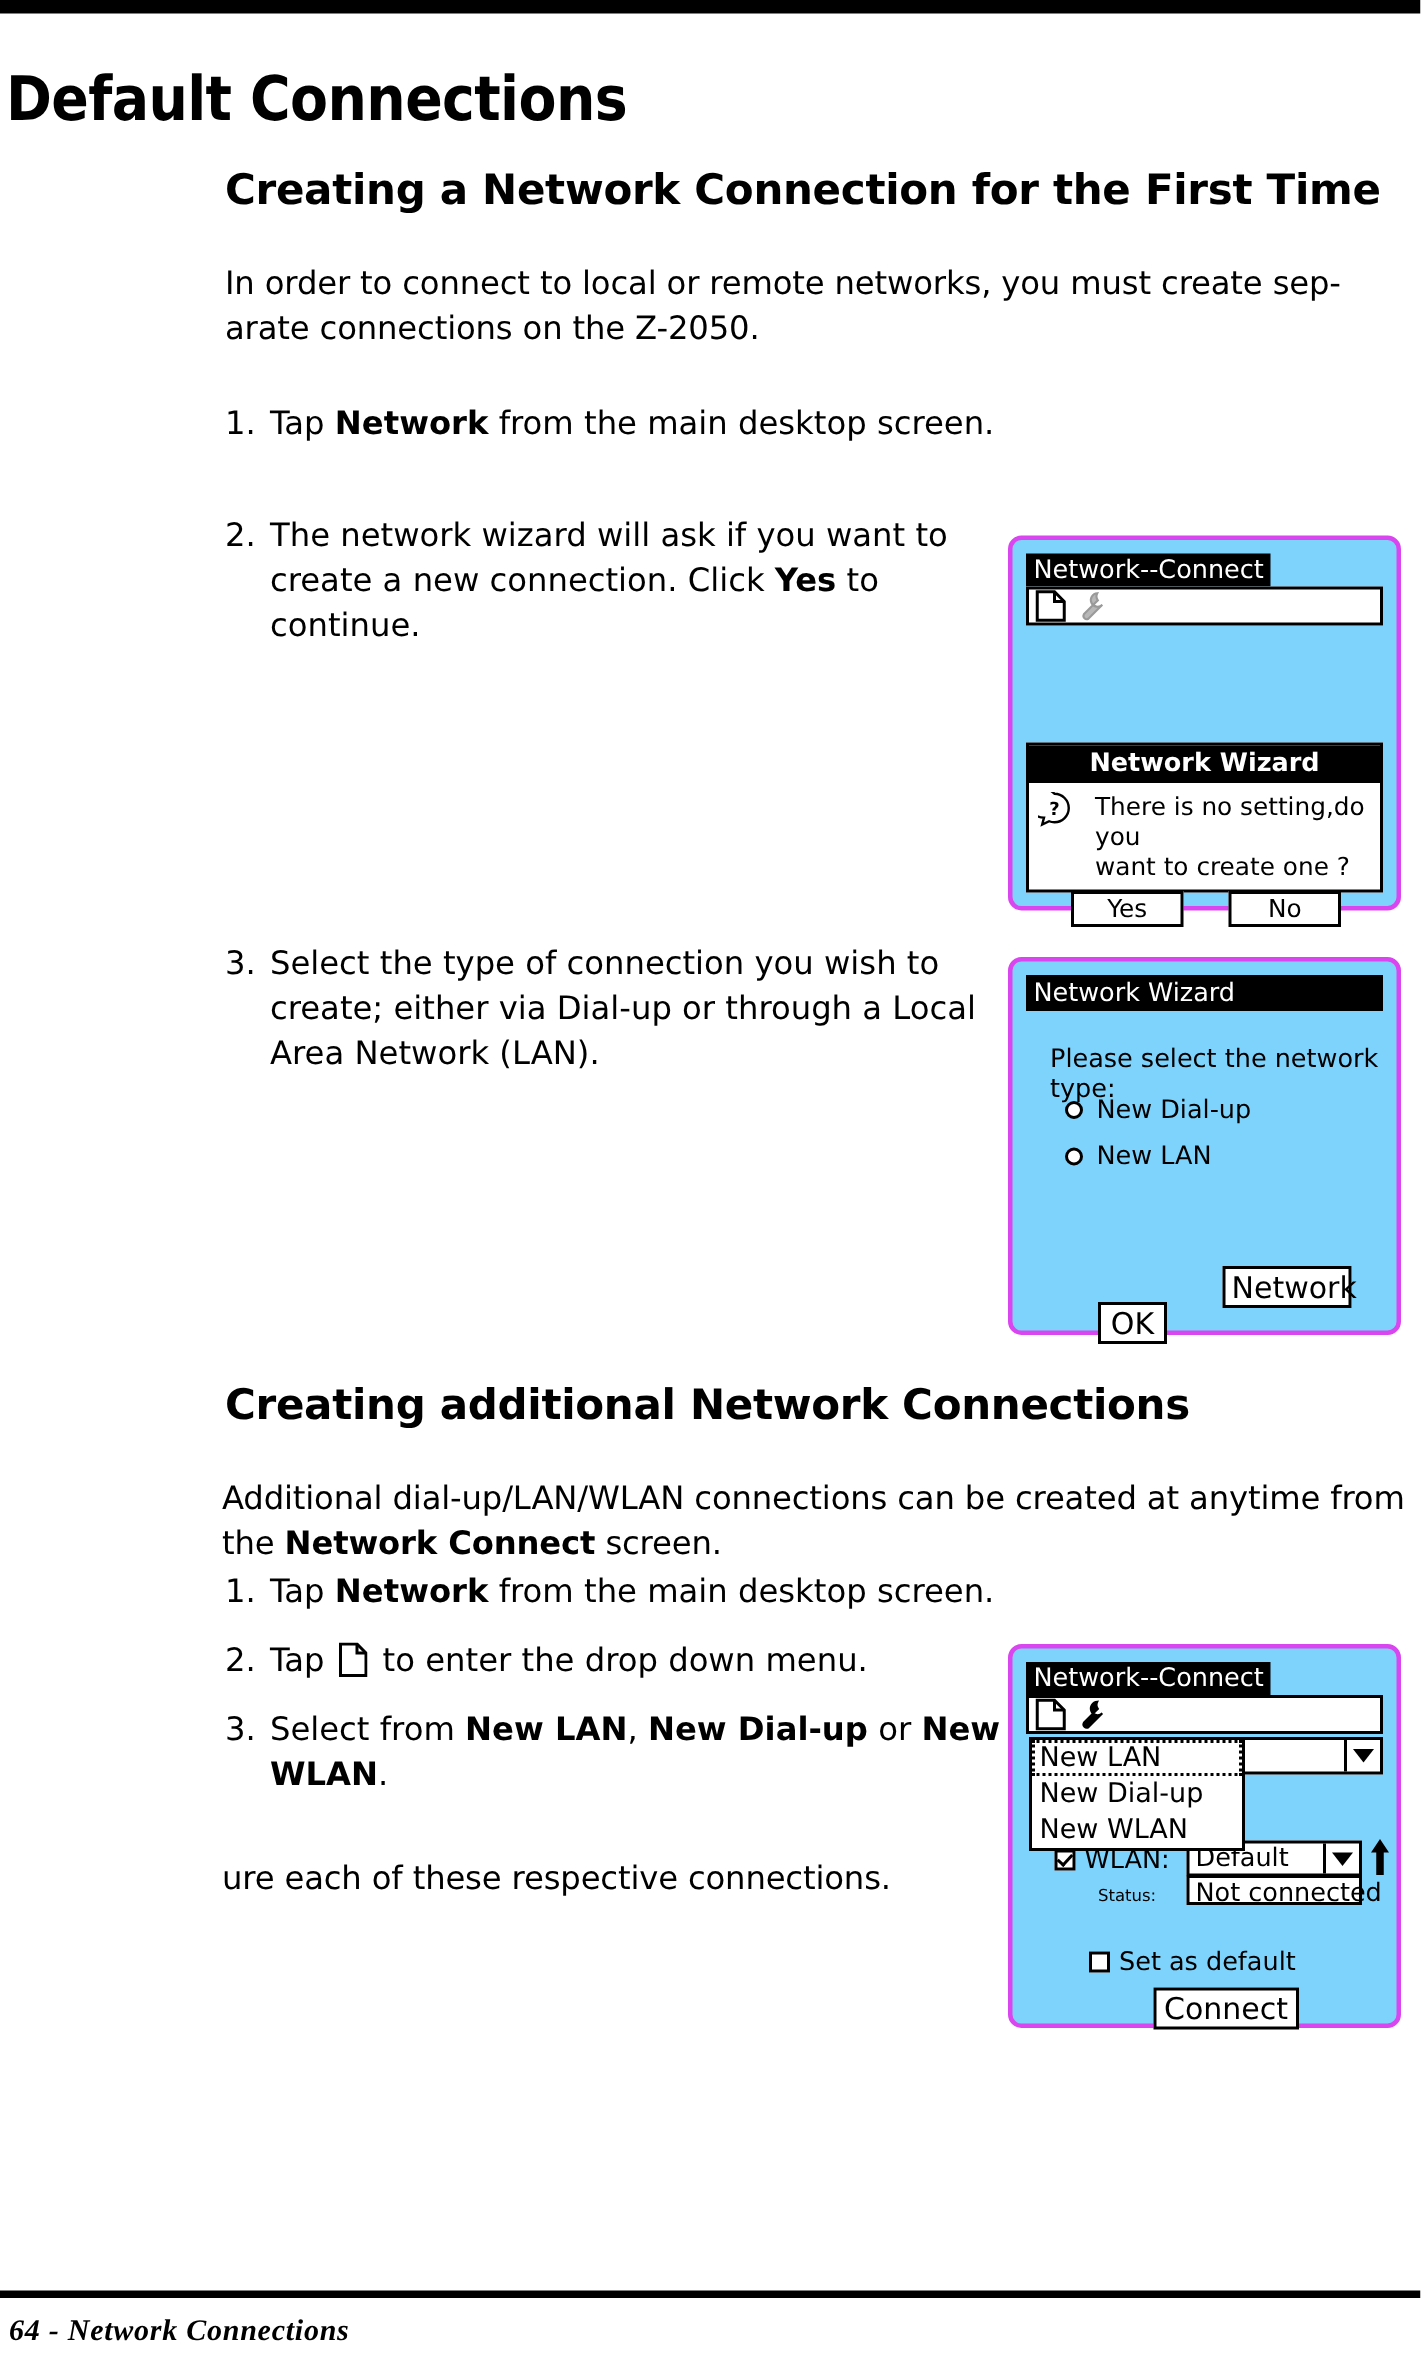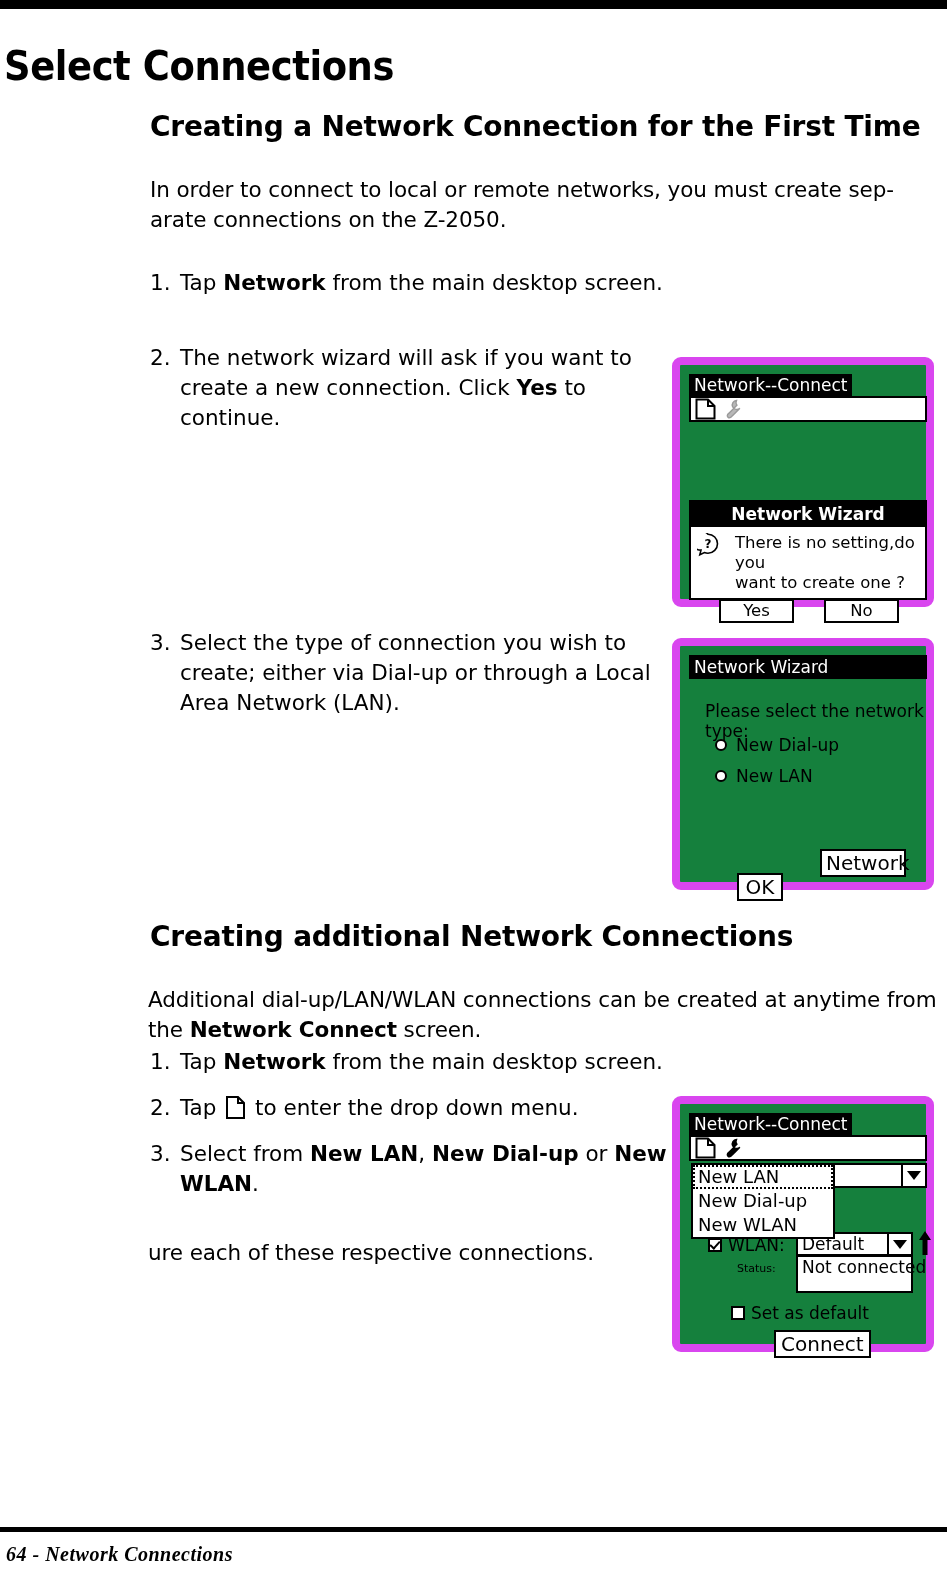--- a/index.html
+++ b/index.html
@@ -88,23 +88,23 @@
     vertical-align: -4px;
     margin: 0 3px;
   }
 
   
   svg { display: block; }
 
   
   .device {
     position: absolute;
-    border: 8px solid #d946ef;
+    border: 3px solid #d946ef;
     border-radius: 9px;
-    background: #15803d;
+    background: #7dd3fc;
     box-sizing: border-box;
   }
   .dev-titlebar {
     position: absolute;
     background: #000;
     color: #fff;
     font-size: 17px;
     line-height: 22px;
     height: 22px;
     padding: 0 4px 0 5px;
@@ -308,21 +308,21 @@
     padding: 0 5px;
   }
 </style>
 </head>
 <body>
 
 <div class="top-rule"></div>
 <div class="bottom-rule"></div>
 <div class="footer">64  -  Network Connections</div>
 
-<div class="h1">Select Connections</div>
+<div class="h1">Default Connections</div>
 
 <div class="h2" style="left:150px; top:110px;">Creating a Network Connection for the First Time</div>
 
 <div class="para" style="left:150px; top:175px; width:790px;">
   <span>In order to connect to local or remote networks, you must create sep-</span><br>
   <span>arate connections on the Z-2050.</span>
 </div>
 
 <div class="list-item" style="left:150px; top:268px; width:560px;">
   <span class="num">1.</span>
@@ -469,21 +469,21 @@
     </span>
   </div>
 
   <span class="up-arrow" style="left:238px; top:126px;">
     <svg width="14" height="26" viewBox="0 0 14 26">
       <path d="M7 1 L13 10 H9.5 V25 H4.5 V10 H1 Z" fill="#000"></path>
     </svg>
   </span>
 
   <div class="field-label" style="left:57px; top:154px;">Status:</div>
-  <div class="text-field" style="left:116px; top:151px; width:117px; height:38px;">Not connected</div>
+  <div class="text-field" style="left:116px; top:151px; width:117px; height:20px;">Not connected</div>
 
   <div class="chk-row" style="left:51px; top:199px;">
     <span class="checkbox"></span>
     <span>Set as default</span>
   </div>
 
   <div class="btn btn-connect" style="left:94px; top:226px;">Connect</div>
 </div>
 
 </body></html>

